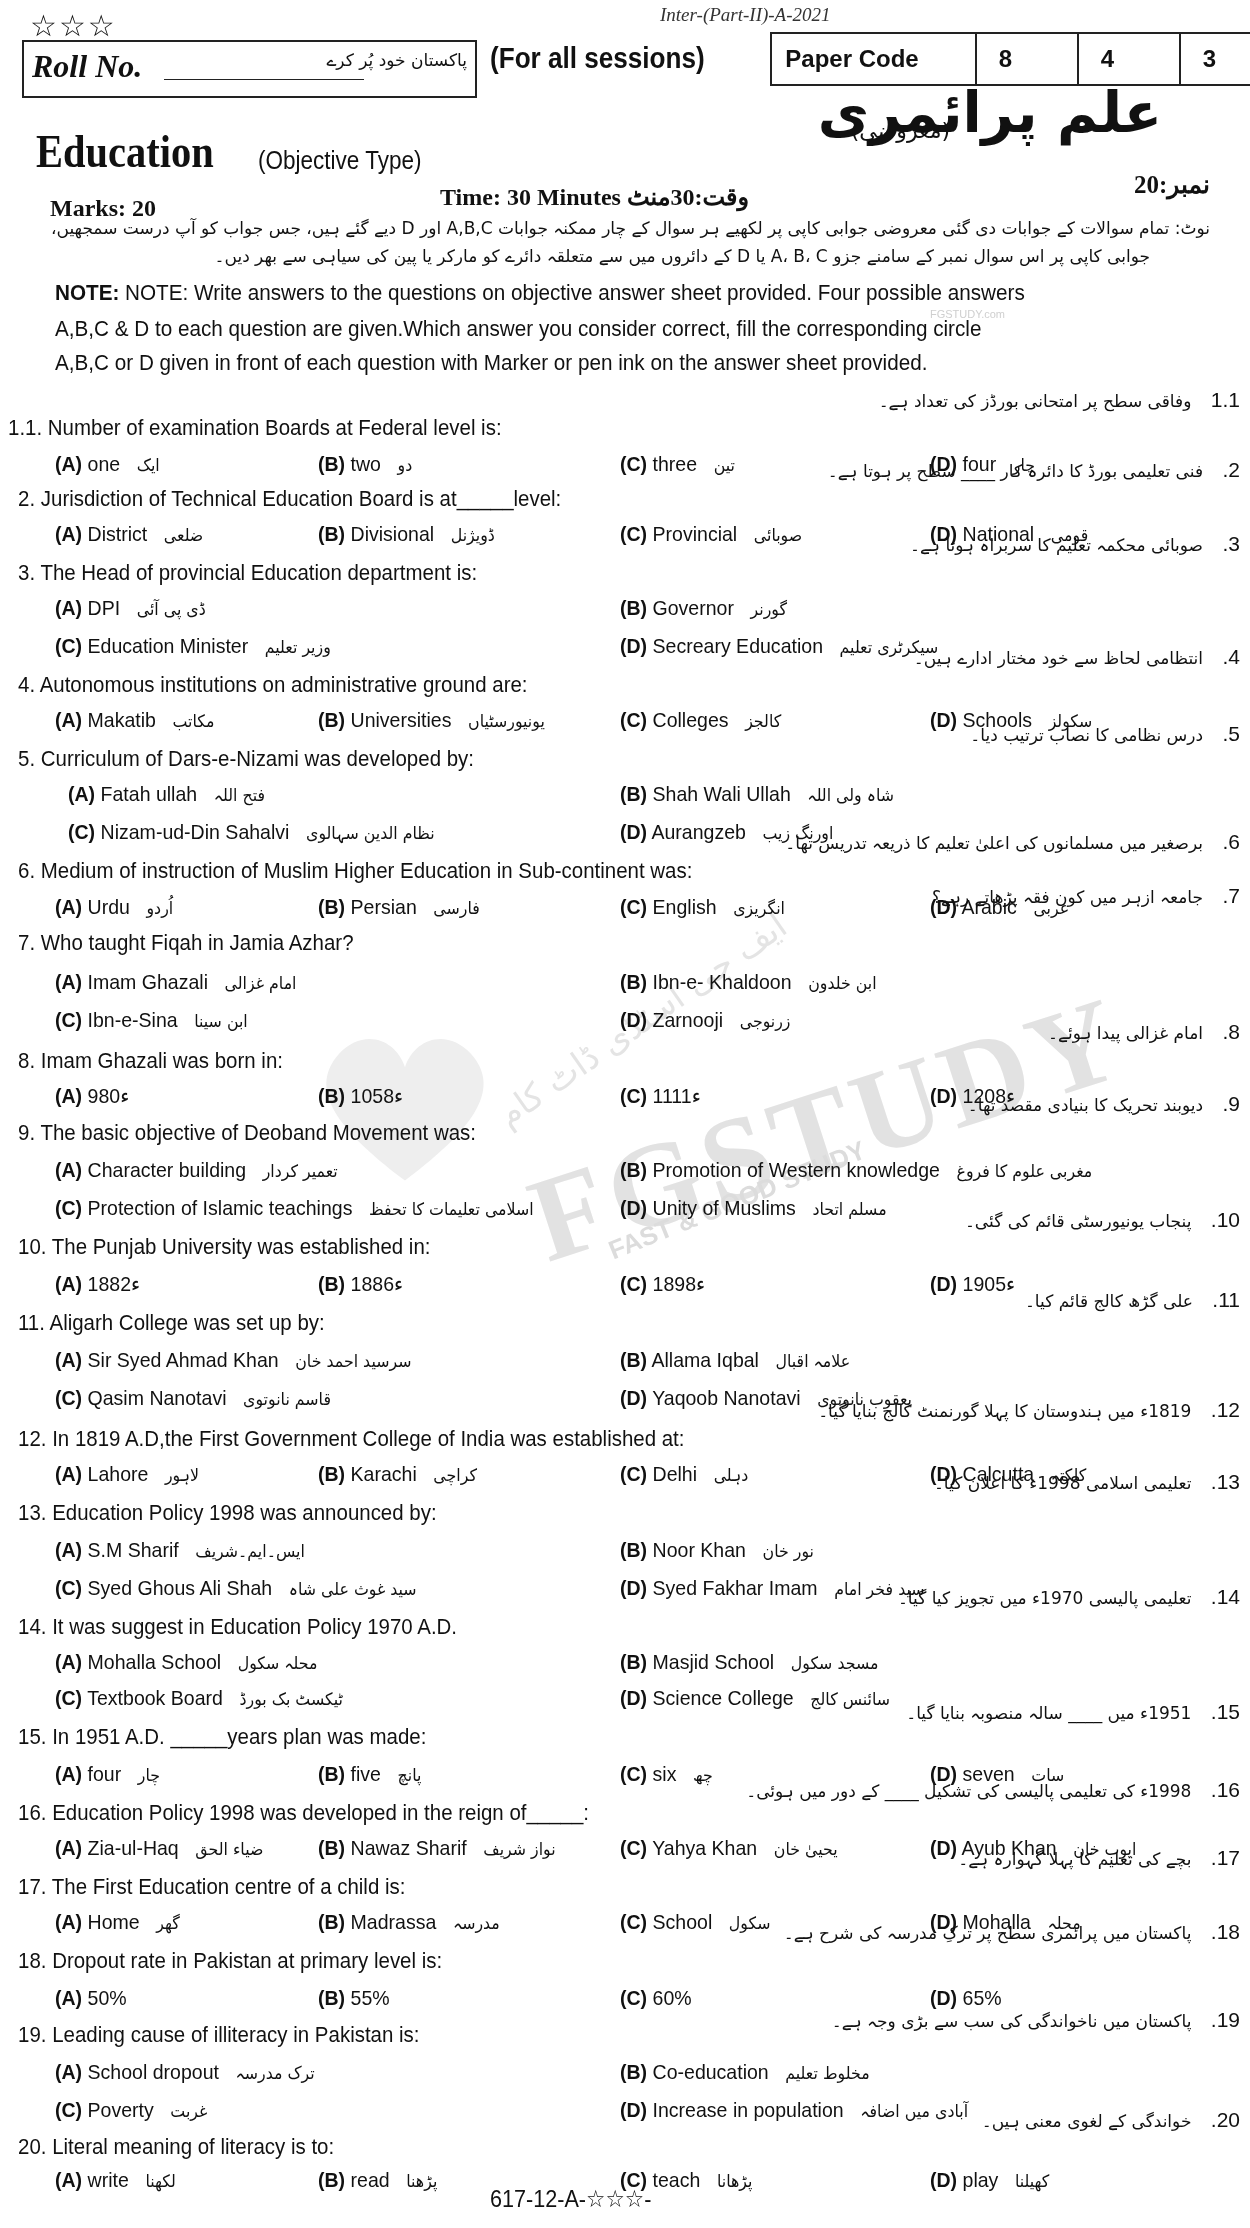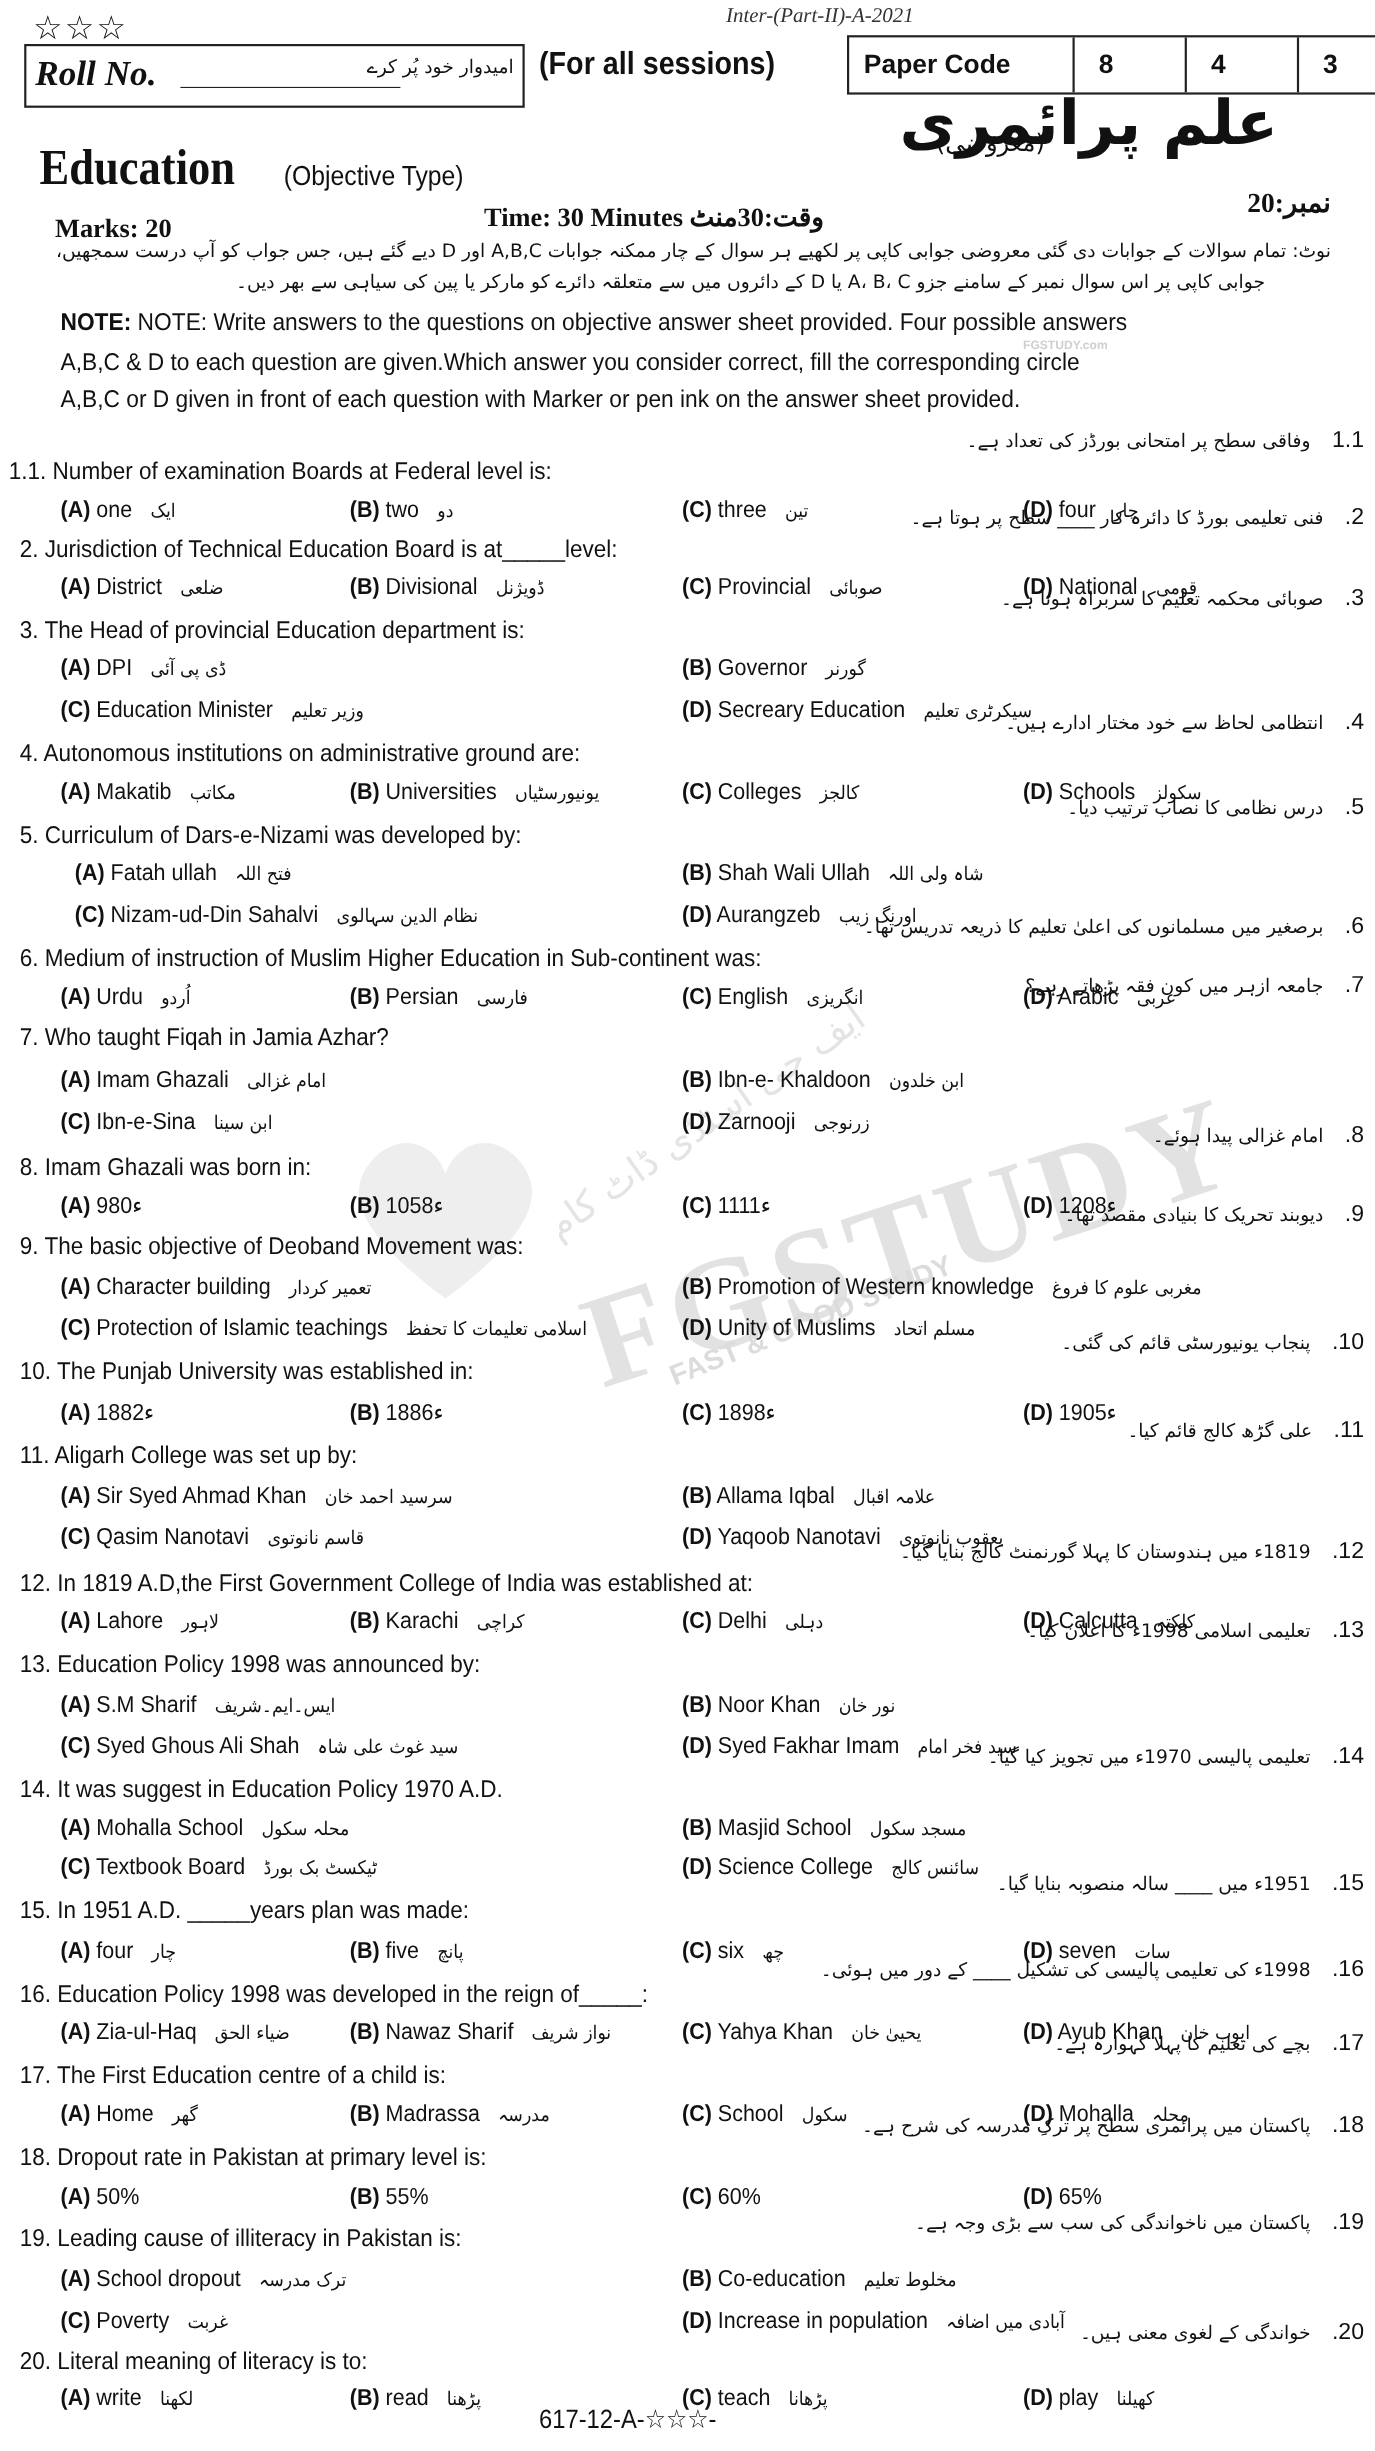--- a/index.html
+++ b/index.html
@@ -40,21 +40,21 @@
 </style>
 </head>
 <body>
 
 <div class="abs stars">☆☆☆</div>
 <div class="abs session-code">Inter-(Part-II)-A-2021</div>
 
 <div class="abs roll-box">
   <div class="abs roll-label">Roll No.</div>
   <div class="abs roll-line"></div>
-  <div class="abs urdu roll-urdu">امیدوار خود پُر کرے</div>
+  <div class="abs urdu roll-urdu">پاکستان خود پُر کرے</div>
 </div>
 
 <div class="abs sessions">(For all sessions)</div>
 
 <div class="abs code-table">
   <div class="code-cell">Paper Code</div>
   <div class="code-cell">8</div>
   <div class="code-cell">4</div>
   <div class="code-cell">3</div>
   <div class="code-cell">5</div>
@@ -68,21 +68,21 @@
 <div class="abs urdu marks-urdu">نمبر:20</div>
 <div class="abs marks">Marks: 20</div>
 <div class="abs time">Time: 30 Minutes  وقت:30منٹ</div>
 
 <div class="abs urdu note-urdu" style="top:218px;">نوٹ: تمام سوالات کے جوابات دی گئی معروضی جوابی کاپی پر لکھیے ہر سوال کے چار ممکنہ جوابات A,B,C اور D دیے گئے ہیں، جس جواب کو آپ درست سمجھیں،</div>
 <div class="abs urdu note-urdu" style="top:246px; right:100px;">جوابی کاپی پر اس سوال نمبر کے سامنے جزو A، B، C یا D کے دائروں میں سے متعلقہ دائرے کو مارکر یا پین کی سیاہی سے بھر دیں۔</div>
 
 <div class="abs note-en" style="top:280px;"><b>NOTE:</b> <span>NOTE: Write answers to the questions on objective answer sheet provided. Four possible answers</span></div>
 <div class="abs note-en" style="top:316px;">A,B,C &amp; D to each question are given.Which answer you consider correct, fill the corresponding circle</div>
 <div class="abs note-en" style="top:350px;">A,B,C or D given in front of each question with Marker or pen ink on the answer sheet provided.</div>
-<div class="abs wm" style="left:930px; top:308px;font-weight:bold;">FGSTUDY.com</div>
+<div class="abs wm" style="left:930px; top:308px;">FGSTUDY.com</div>
 
 <svg class="abs heart" viewBox="0 0 100 90">
   <path d="M50 85 C10 55 0 35 15 18 C28 4 45 10 50 25 C55 10 72 4 85 18 C100 35 90 55 50 85 Z" fill="#eeeeee"></path>
 </svg>
 <div class="abs watermark-urdu urdu">ایف جی اسٹڈی ڈاٹ کام</div>
 <div class="abs watermark-big">FGSTUDY</div>
 <div class="abs watermark-tag">FAST &amp; GOOD STUDY</div>
 
 <div id="questions">
     <div class="abs q" style="left:8px; top:415px;">

